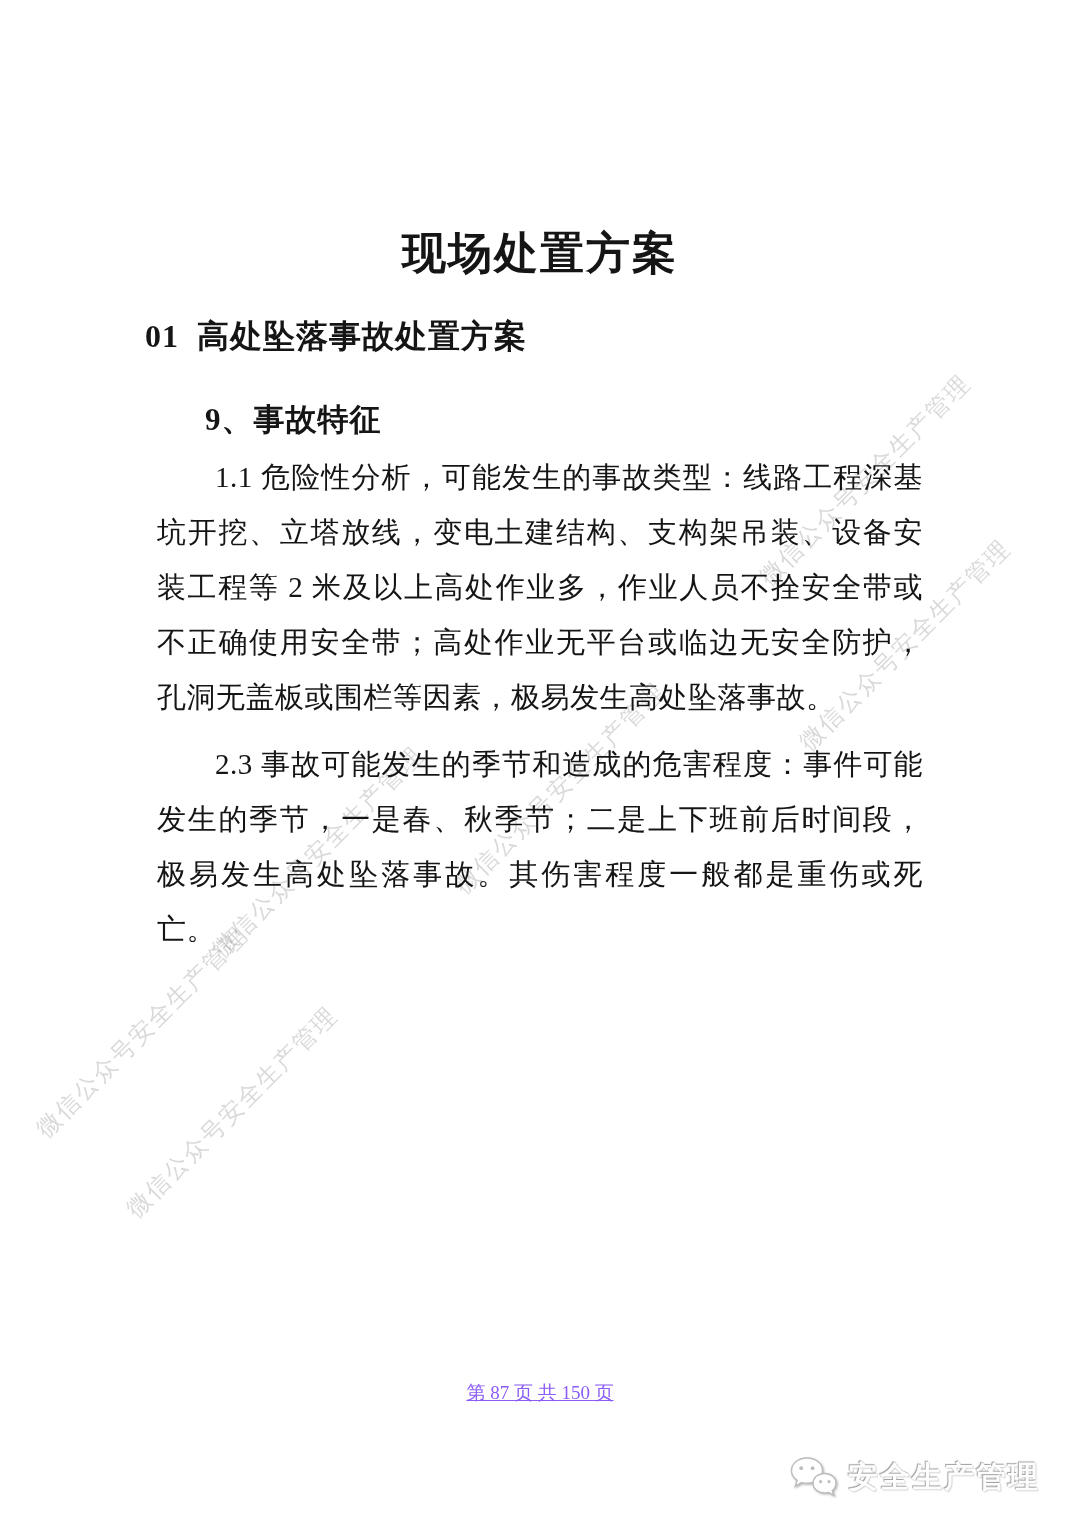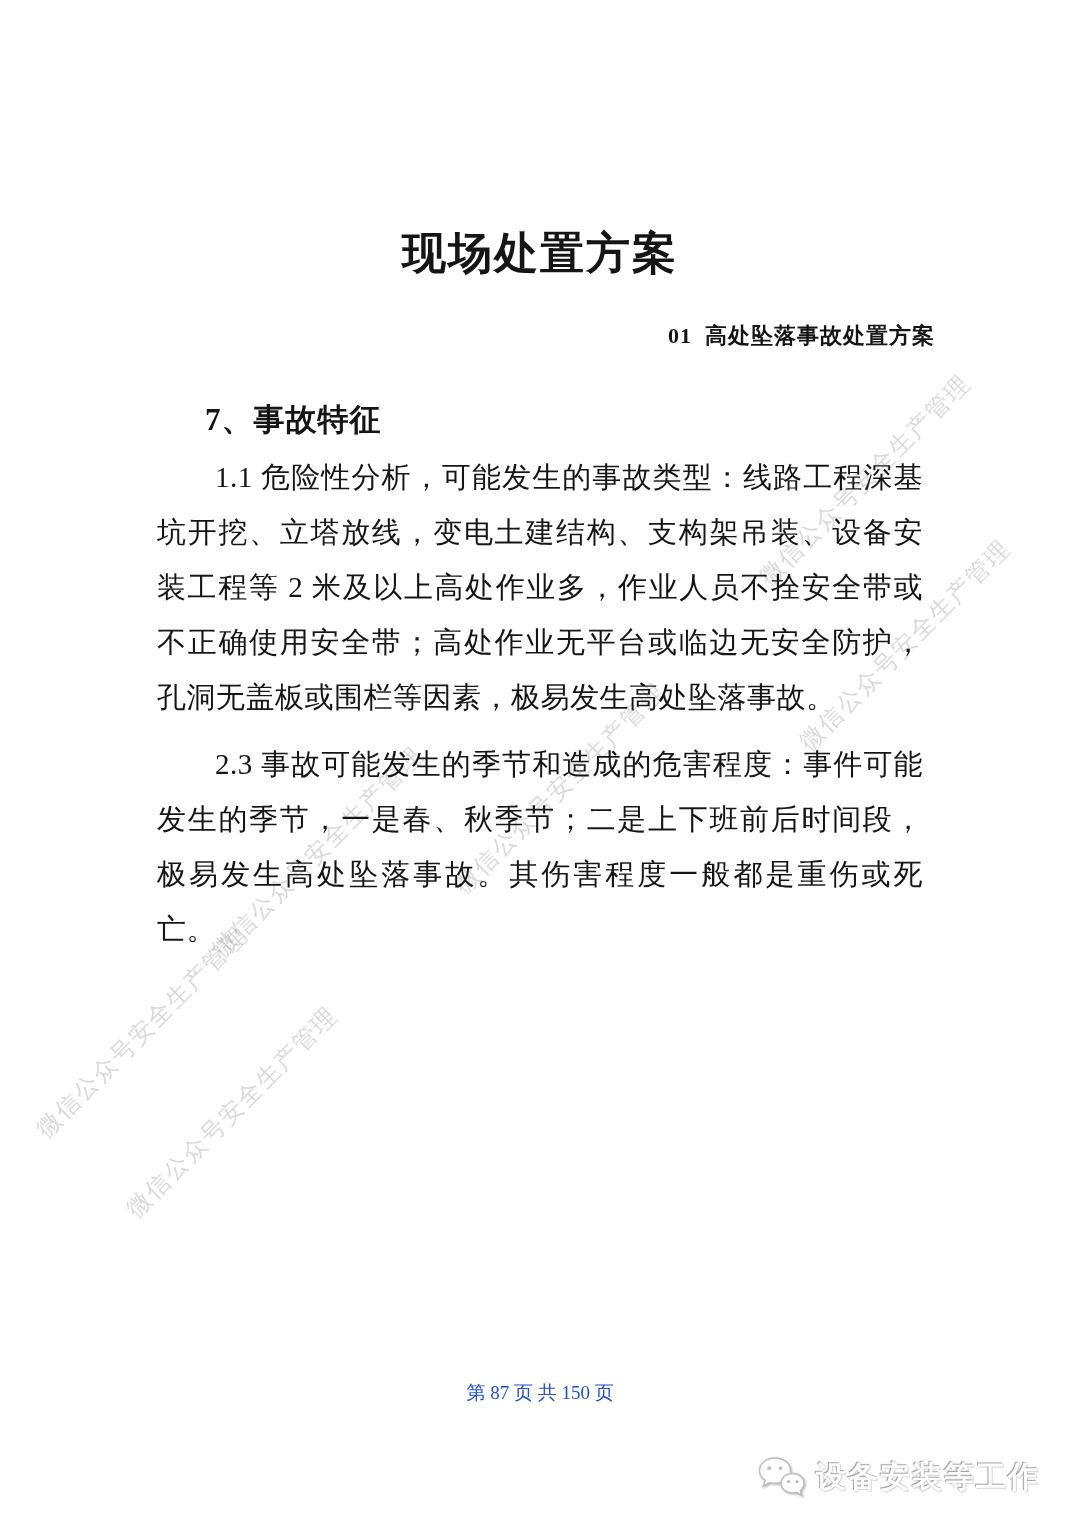--- a/index.html
+++ b/index.html
@@ -45,24 +45,24 @@
   .doc-title {
     margin: 0;
     font-size: 44px;
     line-height: 40px;
     font-weight: bold;
     text-align: center;
     letter-spacing: 2px;
   }
   .doc-subtitle {
     margin: 42px 0 0 0;
-    font-size: 22px;
+    font-size: 32px;
     line-height: 40px;
     font-weight: bold;
-    text-align: right;
+    text-align: left;
     white-space: pre-wrap;
     letter-spacing: 1px;
   }
   .section-heading {
     margin: 46px 0 6px 0;
     padding-left: 60px;
     font-size: 31px;
     line-height: 36px;
     font-weight: bold;
     letter-spacing: 1px;
@@ -78,22 +78,23 @@
   }
 
   
   .page-footer {
     position: absolute;
     left: 0; right: 0;
     top: 1380px;
     z-index: 1;
     text-align: center;
     font-size: 19px;
-    color: #1d4ed8;
+    color: #8b5cf6;
     white-space: pre-wrap;
+    text-decoration: underline;
   }
 
   .brand {
     position: absolute;
     top: 1456px;
     right: 40px;
     z-index: 1;
     display: flex;
     align-items: center;
     gap: 10px;
@@ -118,21 +119,21 @@
     <span class="wm wm2">微信公众号安全生产管理</span>
     <span class="wm wm3">微信公众号安全生产管理</span>
     <span class="wm wm4">微信公众号安全生产管理</span>
     <span class="wm wm5">微信公众号安全生产管理</span>
     <span class="wm wm6">微信公众号安全生产管理</span>
   </div>
 
   <div class="content">
     <h1 class="doc-title">现场处置方案</h1>
     <h2 class="doc-subtitle">01  高处坠落事故处置方案</h2>
-    <h3 class="section-heading">7、事故特征</h3>
+    <h3 class="section-heading">9、事故特征</h3>
 
     <p class="body-para">1.1 危险性分析，可能发生的事故类型：线路工程深基坑开挖、立塔放线，变电土建结构、支构架吊装、设备安装工程等 2 米及以上高处作业多，作业人员不拴安全带或不正确使用安全带；高处作业无平台或临边无安全防护，孔洞无盖板或围栏等因素，极易发生高处坠落事故。</p>
     <p class="body-para">2.3 事故可能发生的季节和造成的危害程度：事件可能发生的季节，一是春、秋季节；二是上下班前后时间段，极易发生高处坠落事故。其伤害程度一般都是重伤或死亡。</p>
   </div>
 
   <div class="page-footer">第 87 页 共 150 页</div>
 
   <div class="brand">
     <svg class="brand-icon" width="50" height="42" viewBox="0 0 50 42" xmlns="http://www.w3.org/2000/svg">
 
@@ -141,16 +142,16 @@
       </g>
       <circle cx="13.2" cy="12.2" r="1.9" fill="#bdbdbd"></circle>
       <circle cx="24.6" cy="12.2" r="1.9" fill="#bdbdbd"></circle>
 
       <g fill="#ffffff" stroke="#bdbdbd" stroke-width="1.4">
         <path d="M36.5 17.5 C30 17.5 25 21.8 25 27.2 C25 32.6 30 36.9 36.5 36.9 C37.9 36.9 39.3 36.7 40.5 36.3 L45.8 39.3 L44.2 34.5 C46.8 32.7 48 30.1 48 27.2 C48 21.8 43 17.5 36.5 17.5 Z"></path>
       </g>
       <circle cx="32.6" cy="25.6" r="1.6" fill="#bdbdbd"></circle>
       <circle cx="41" cy="25.6" r="1.6" fill="#bdbdbd"></circle>
     </svg>
-    <span class="brand-name">设备安装等工作</span>
+    <span class="brand-name">安全生产管理</span>
   </div>
 
 </div>
 
 </body></html>

